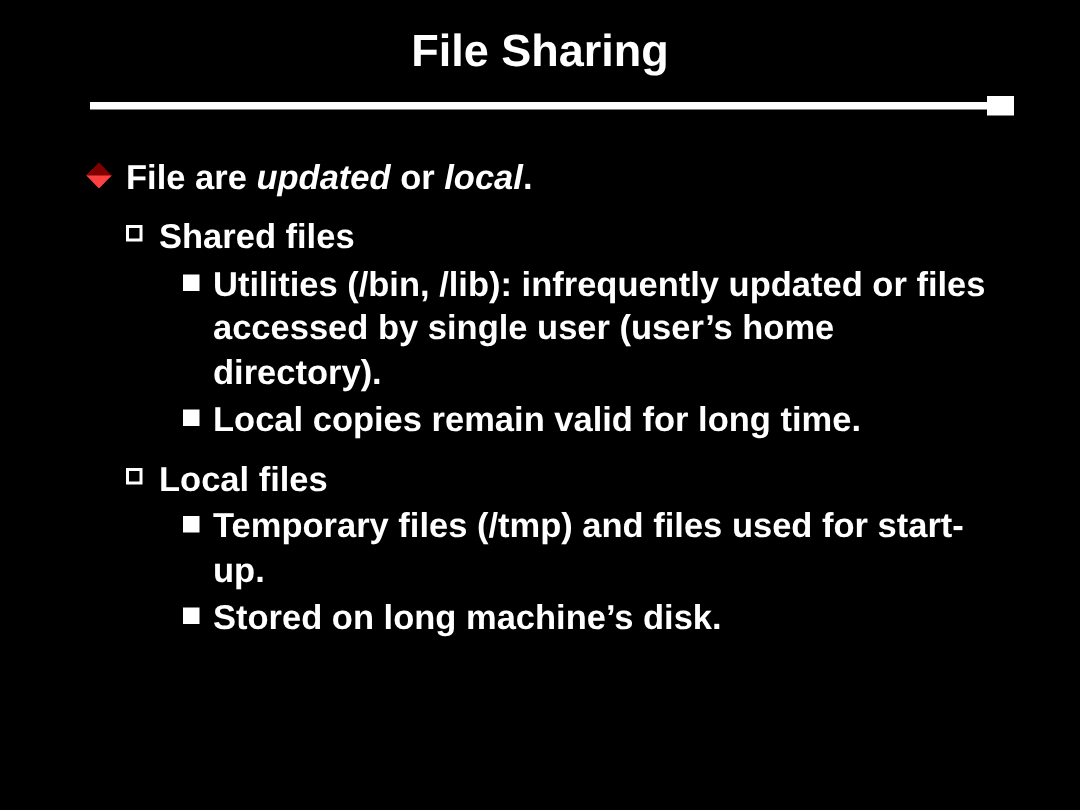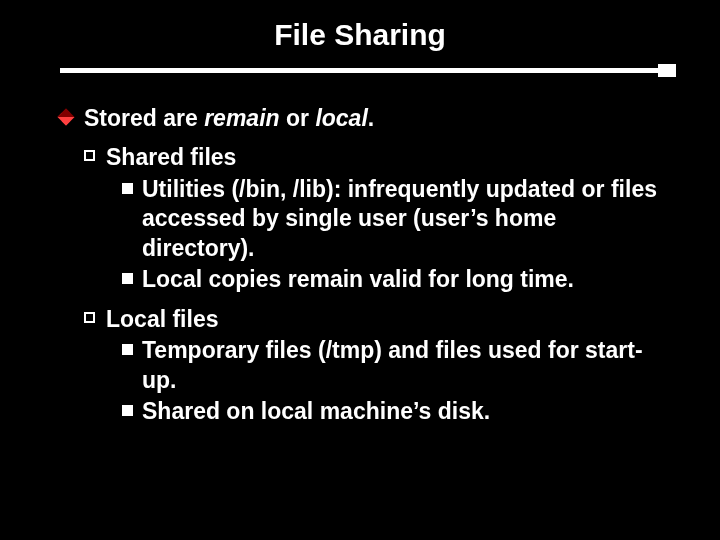--- a/index.html
+++ b/index.html
@@ -127,21 +127,21 @@
   <div class="rule-wrap">
     <div class="rule-line"></div>
     <div class="rule-box"></div>
   </div>
 
   <div class="content">
 
     <div class="lvl1">
       <span class="diamond"></span>
       <span>
-        <span>Stored are </span><span class="italic">remain</span><span> or </span><span class="italic">local</span><span>.</span>
+        <span>File are </span><span class="italic">updated</span><span> or </span><span class="italic">local</span><span>.</span>
       </span>
     </div>
 
     <div class="lvl2">
       <span class="sq"></span>
       <span>Shared files</span>
     </div>
     <div class="lvl3">
       <span class="blk"></span>
       <span>Utilities (/bin, /lib): infrequently updated or files accessed by single user (user’s home directory).</span>
@@ -154,19 +154,19 @@
     <div class="lvl2">
       <span class="sq"></span>
       <span>Local files</span>
     </div>
     <div class="lvl3">
       <span class="blk"></span>
       <span>Temporary files (/tmp) and files used for start-up.</span>
     </div>
     <div class="lvl3">
       <span class="blk"></span>
-      <span>Shared on local machine’s disk.</span>
+      <span>Stored on long machine’s disk.</span>
     </div>
 
   </div>
 
 
 </div>
 
 </body></html>

